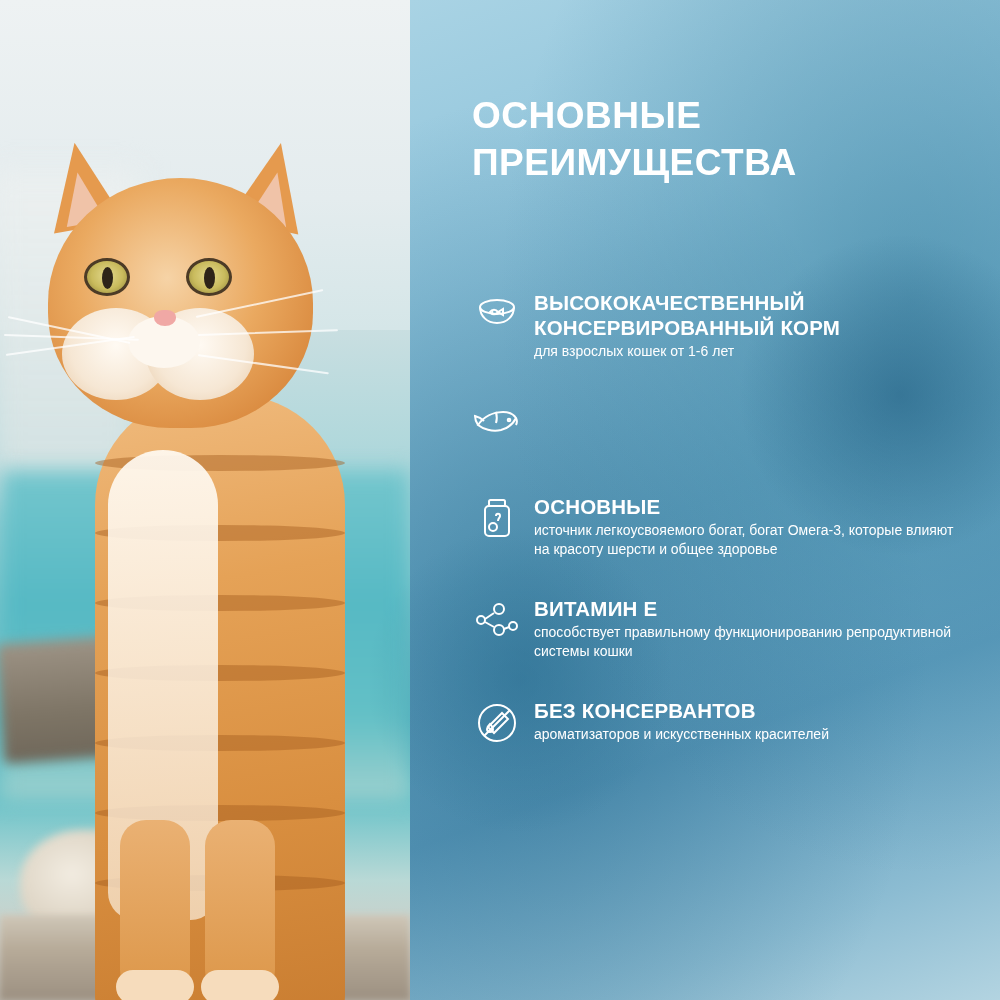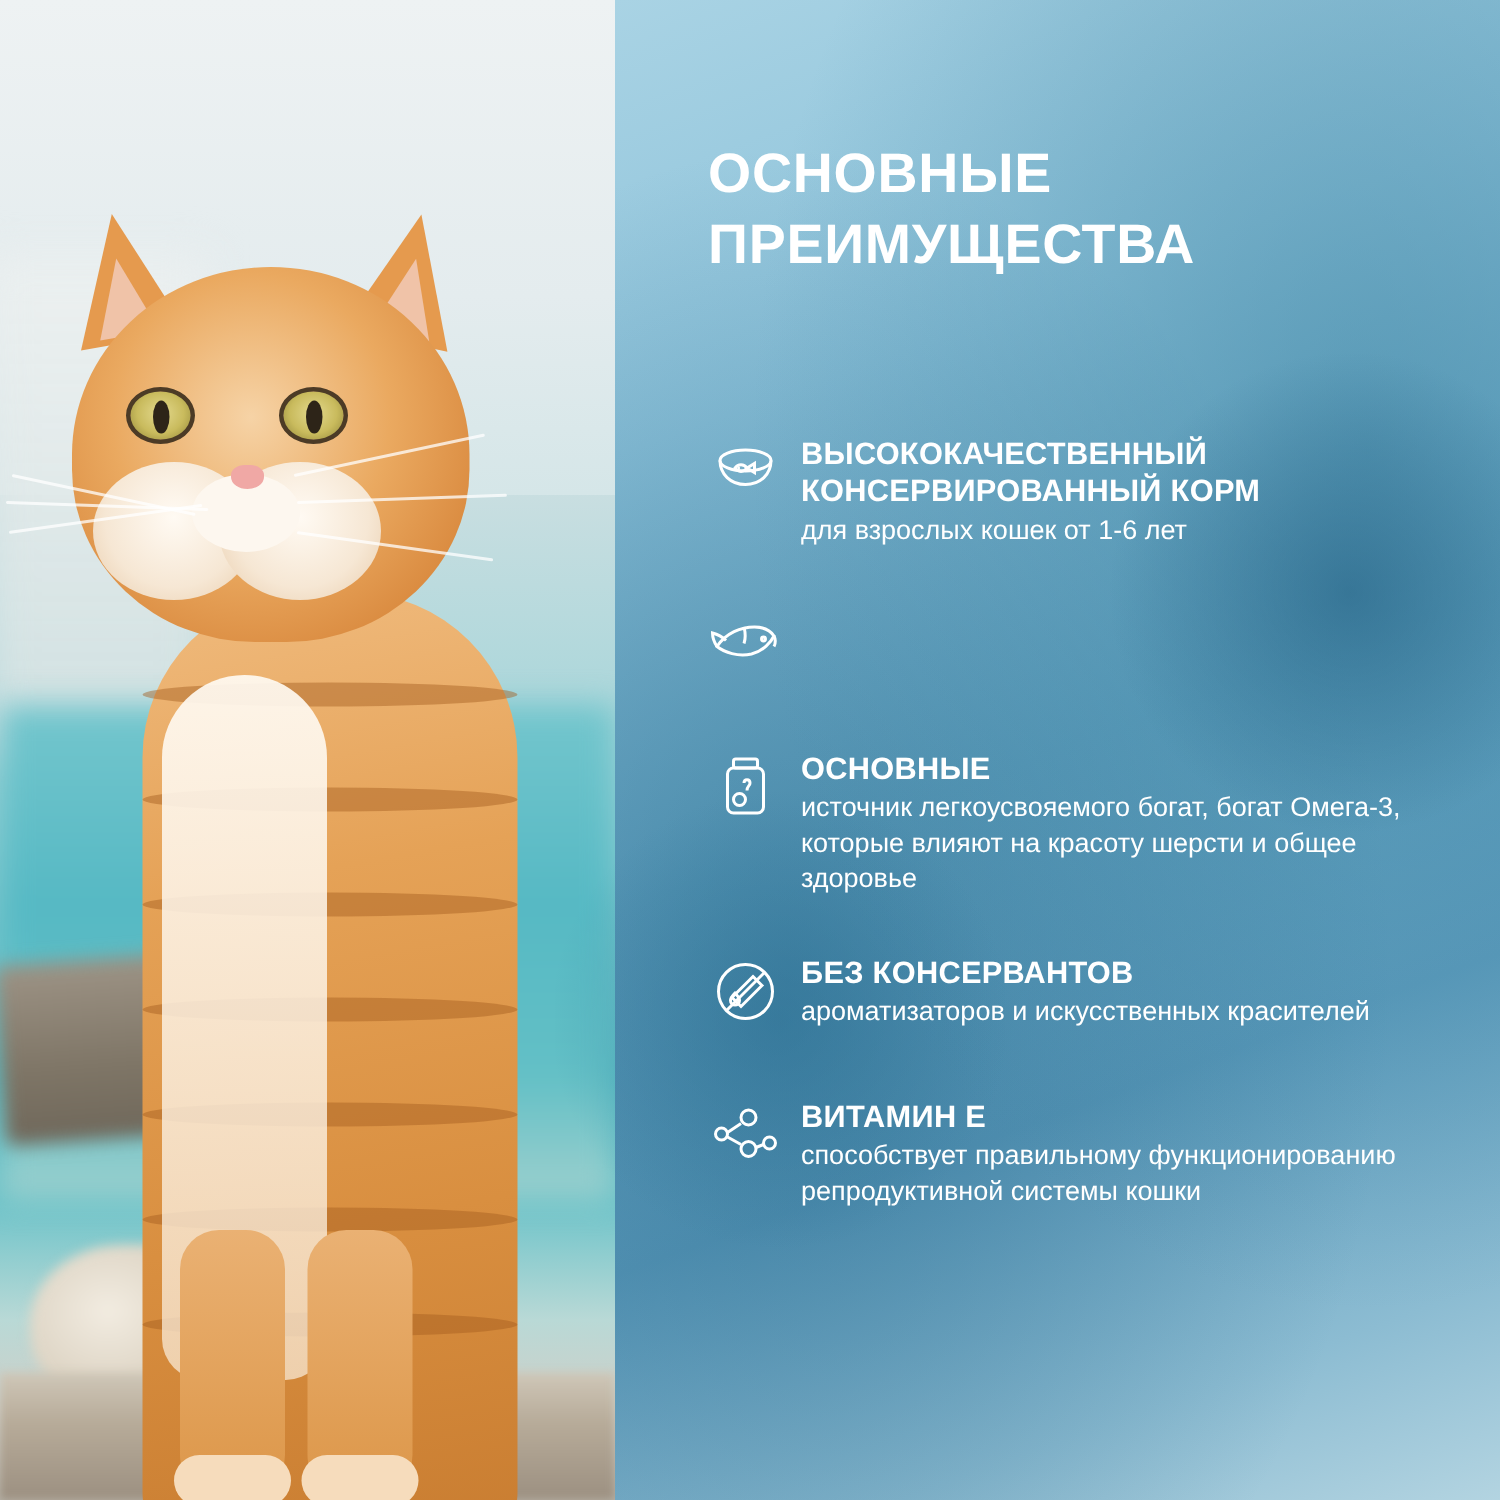--- a/index.html
+++ b/index.html
@@ -241,21 +241,21 @@
   }
   .feature .txt { flex: 1 1 auto; padding-top: 4px; }
   .feature .f-title {
     font-size: 20.5px;
     font-weight: bold;
     line-height: 1.22;
     letter-spacing: 0.2px;
     margin-bottom: 2px;
   }
   .feature .f-desc {
-    font-size: 18px;
+    font-size: 14px;
     line-height: 1.32;
     font-weight: normal;
   }
 </style>
 </head>
 <body>
 
 <div class="page">
 
   <div class="photo">
@@ -360,43 +360,43 @@
         </div>
         <div class="txt">
           <div class="f-title">ОСНОВНЫЕ</div>
           <div class="f-desc">источник легкоусвояемого богат, богат Омега-3, которые влияют на красоту шерсти и общее здоровье</div>
         </div>
       </div>
 
       <div class="feature">
         <div class="icon">
           <svg viewBox="0 0 50 50">
-            <circle cx="25" cy="25" r="18"></circle>
-            <path d="M30 15l6 6-14 14-6-6 14-14z"></path>
-            <path d="M21 31c0 2-1.5 3-3 3s-3-1-3-3 3-5 3-5 3 3 3 5z"></path>
-            <path d="M12 38L38 12"></path>
-          </svg>
-        </div>
-        <div class="txt">
-          <div class="f-title">БЕЗ КОНСЕРВАНТОВ</div>
-          <div class="f-desc">ароматизаторов и искусственных красителей</div>
-        </div>
-      </div>
-
-      <div class="feature">
-        <div class="icon">
-          <svg viewBox="0 0 50 50">
             <circle cx="9" cy="24" r="4"></circle>
             <circle cx="27" cy="13" r="5"></circle>
             <circle cx="27" cy="34" r="5"></circle>
             <circle cx="41" cy="30" r="4"></circle>
             <path d="M13 23l9-6M13 26l9 5M32 33l5-2"></path>
           </svg>
         </div>
         <div class="txt">
           <div class="f-title">ВИТАМИН Е</div>
           <div class="f-desc">способствует правильному функционированию репродуктивной системы кошки</div>
         </div>
       </div>
 
+      <div class="feature">
+        <div class="icon">
+          <svg viewBox="0 0 50 50">
+            <circle cx="25" cy="25" r="18"></circle>
+            <path d="M30 15l6 6-14 14-6-6 14-14z"></path>
+            <path d="M21 31c0 2-1.5 3-3 3s-3-1-3-3 3-5 3-5 3 3 3 5z"></path>
+            <path d="M12 38L38 12"></path>
+          </svg>
+        </div>
+        <div class="txt">
+          <div class="f-title">БЕЗ КОНСЕРВАНТОВ</div>
+          <div class="f-desc">ароматизаторов и искусственных красителей</div>
+        </div>
+      </div>
+
     </div>
   </div>
 </div>
 
 </body></html>

